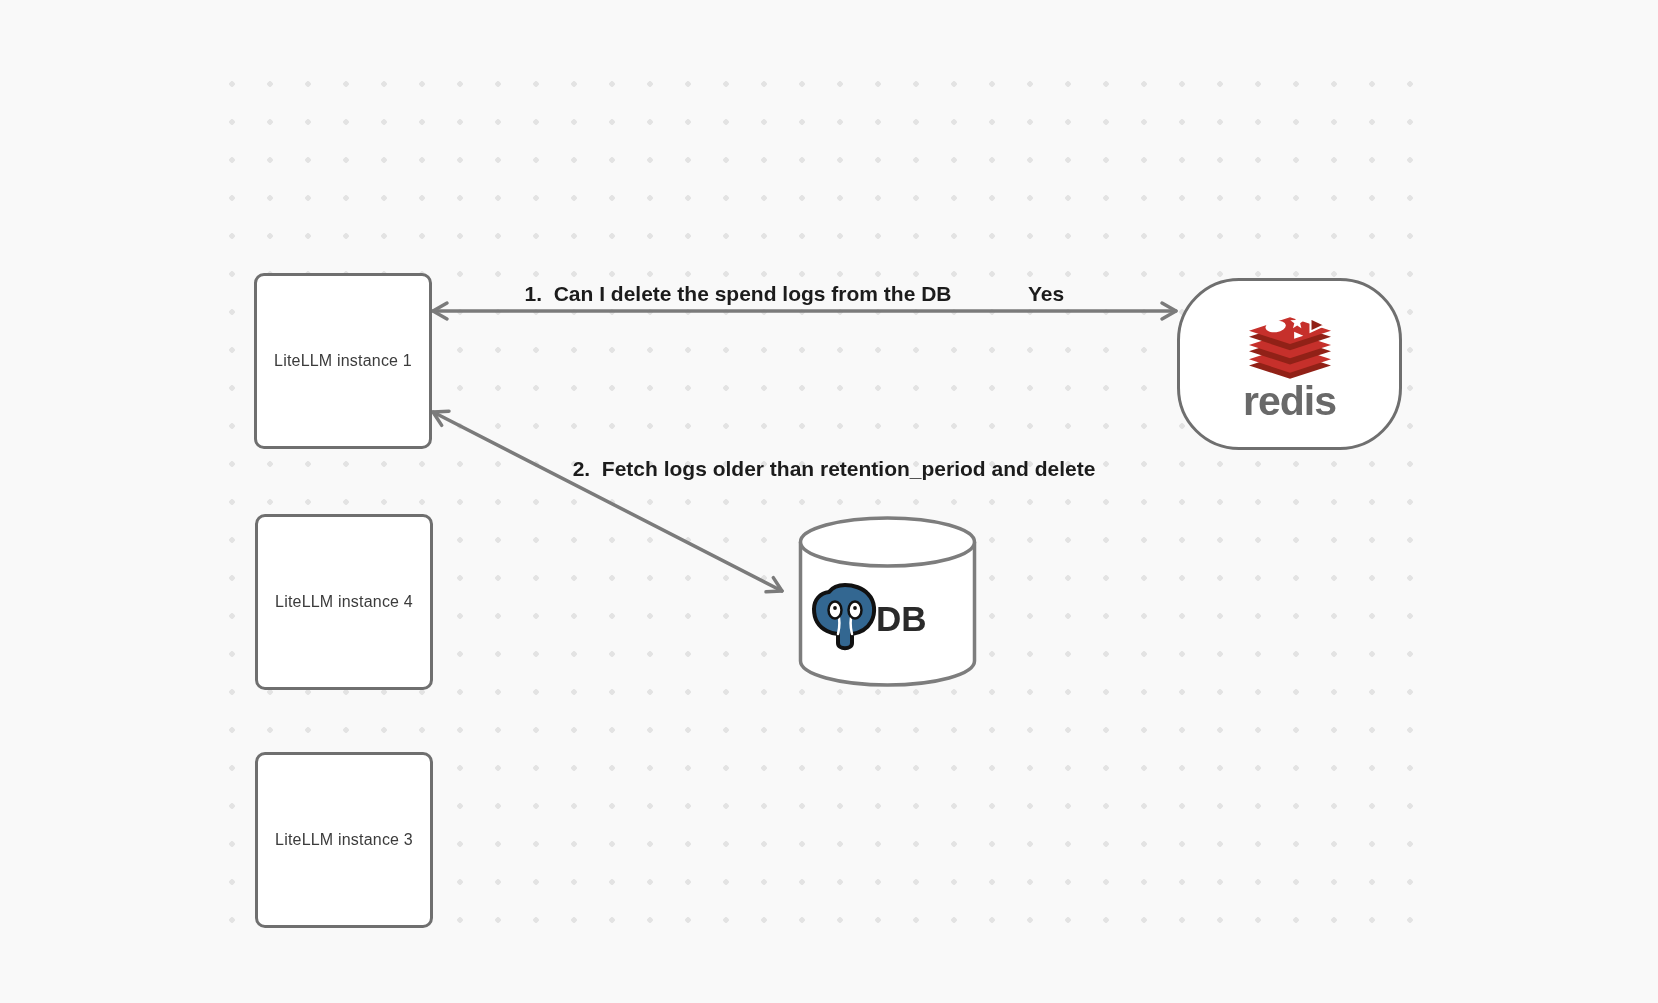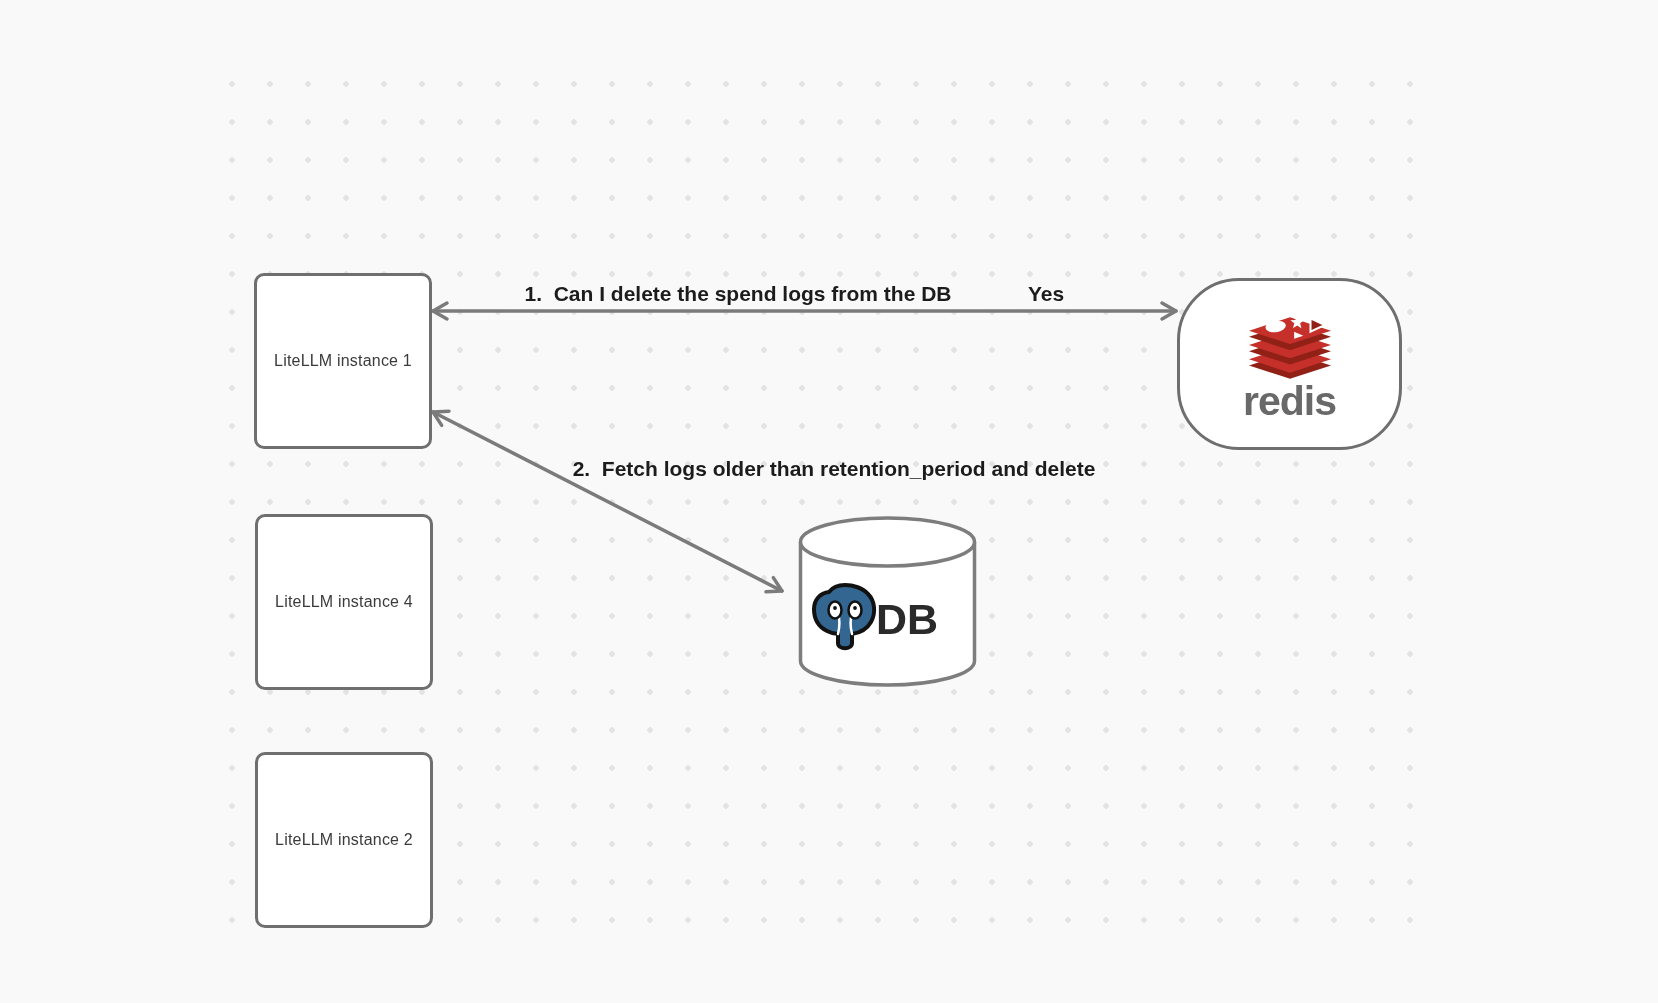--- a/index.html
+++ b/index.html
@@ -13,21 +13,21 @@
   .instance{width:178px;height:176px;border-radius:10px;}
   .instance .node-label{font-size:16px;color:#3b3b3b;letter-spacing:.2px;}
   #redis-node{left:1177px;top:278px;width:225px;height:172px;border-radius:62px;
     flex-direction:column;justify-content:flex-start;padding-top:30px;}
   .redis-word{font-size:41px;font-weight:bold;color:#696969;letter-spacing:-1px;line-height:42px;margin-top:1px;}
   .arrow-label{position:absolute;transform:translateX(-50%);font-weight:bold;font-size:21px;
     color:#1c1c1c;white-space:pre;line-height:26px;text-align:center;}
   #svg-overlay{position:absolute;left:0;top:0;pointer-events:none;}
   .stroke{stroke:#7b7b7b;stroke-width:3.5;fill:none;stroke-linecap:round;stroke-linejoin:round;}
   #db-group{position:absolute;left:798px;top:516px;width:179px;height:173px;}
-  #db-label{position:absolute;left:876px;top:596px;font-size:43px;font-weight:bold;color:#2a2a2a;line-height:46px;}
+  #db-label{position:absolute;left:876px;top:596px;font-size:35px;font-weight:bold;color:#2a2a2a;line-height:46px;}
   #pg-logo{position:absolute;left:806px;top:580px;}
 </style>
 </head>
 <body>
 
 <div id="canvas">
 
   <div id="dotgrid"></div>
 
   <svg id="svg-overlay" width="1658" height="1003" viewBox="0 0 1658 1003">
@@ -43,21 +43,21 @@
     </g>
   </svg>
 
   <div class="node instance" style="left:254px;top:273px;">
     <span class="node-label">LiteLLM instance 1</span>
   </div>
   <div class="node instance" style="left:255px;top:514px;">
     <span class="node-label">LiteLLM instance 4</span>
   </div>
   <div class="node instance" style="left:255px;top:752px;">
-    <span class="node-label">LiteLLM instance 2</span>
+    <span class="node-label">LiteLLM instance 3</span>
   </div>
 
   <div class="node" id="redis-node">
     <svg width="82" height="68" viewBox="0 0 80 66">
       <g>
         <polygon points="40,40 80,53 40,66 0,53" fill="#912117"></polygon>
         <polygon points="40,34 80,47 40,60 0,47" fill="#c6302b"></polygon>
       </g>
       <g>
         <polygon points="40,26 80,39 40,52 0,39" fill="#912117"></polygon>

